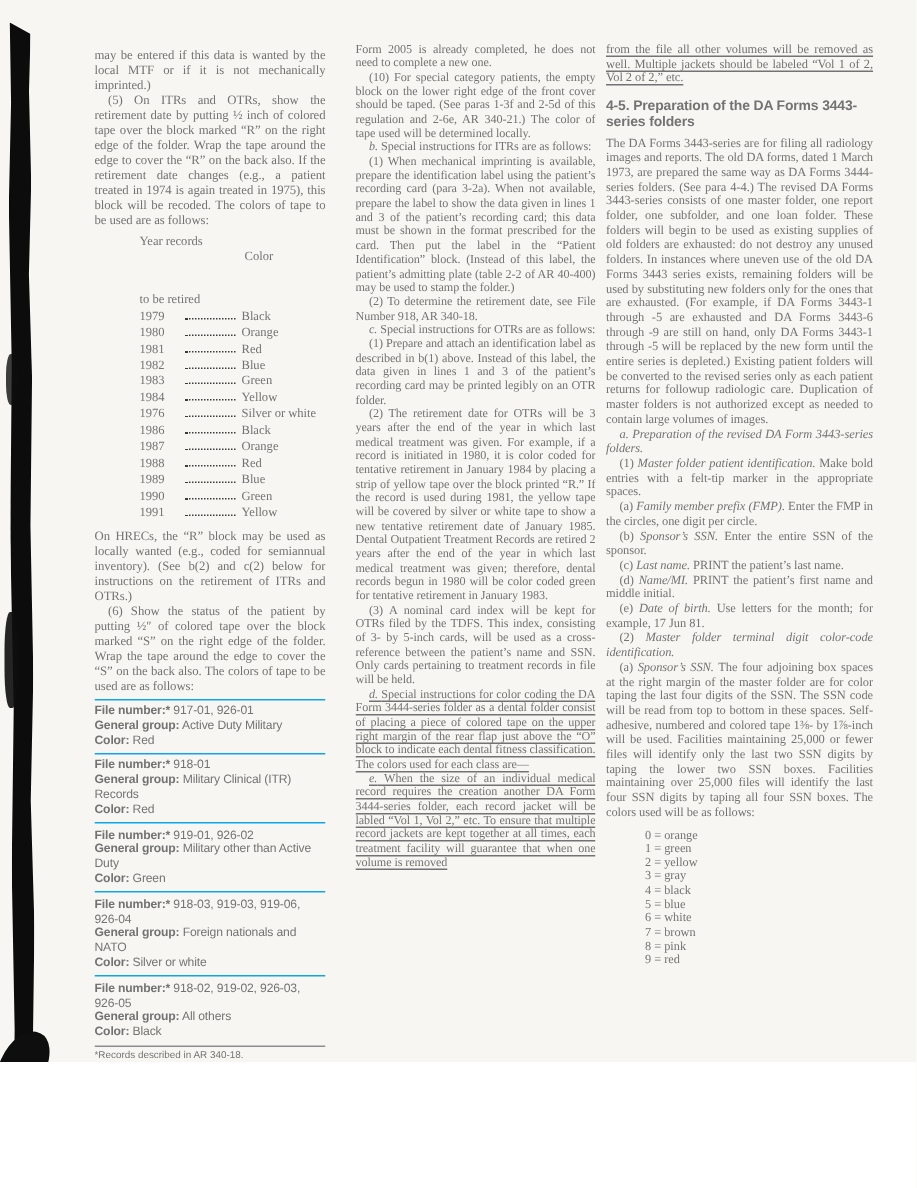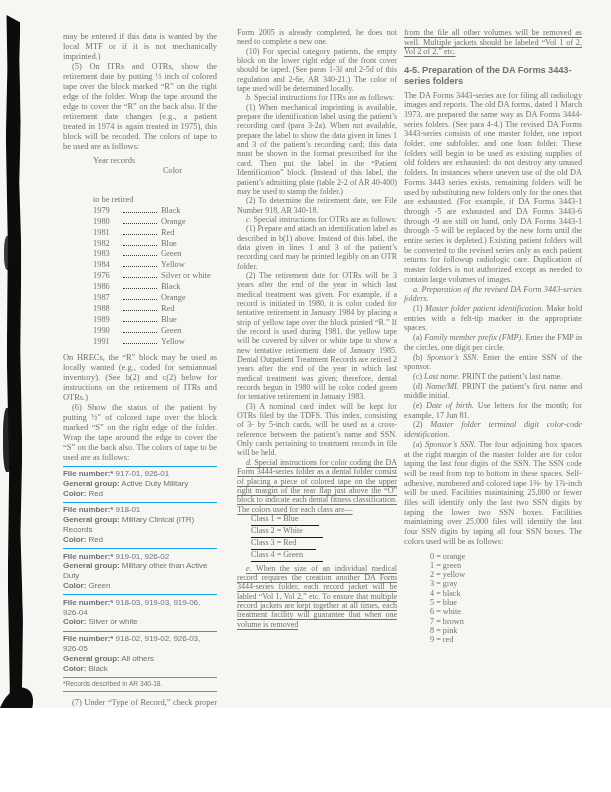--- a/index.html
+++ b/index.html
@@ -191,20 +191,21 @@
         </div>
 
         <div class="fblock">
           <div class="fline"><b>File number:*</b> <span>919-01, 926-02</span></div>
           <div class="fline"><b>General group:</b> <span>Military other than Active Duty</span></div>
           <div class="fline"><b>Color:</b> <span>Green</span></div>
         </div>
 
         <div class="fblock">
           <div class="fline"><b>File number:*</b> <span>918-03, 919-03, 919-06, 926-04</span></div>
+          <div class="fline"><b>General group:</b> <span>Foreign nationals and NATO</span></div>
           <div class="fline"><b>Color:</b> <span>Silver or white</span></div>
         </div>
 
         <div class="fblock">
           <div class="fline"><b>File number:*</b> <span>918-02, 919-02, 926-03, 926-05</span></div>
           <div class="fline"><b>General group:</b> <span>All others</span></div>
           <div class="fline"><b>Color:</b> <span>Black</span></div>
         </div>
       </div>
     <div class="footnote">*Records described in AR 340-18.</div>
@@ -218,30 +219,20 @@
     <p class="body noindent">Form 2005 is already completed, he does not need to complete a new one.</p>
     <p class="body">(10) For special category patients, the empty block on the lower right edge of the front cover should be taped. (See paras 1-3f and 2-5d of this regulation and 2-6e, AR 340-21.) The color of tape used will be determined locally.</p>
     <p class="body"><i>b.</i> <span>Special instructions for ITRs are as follows:</span></p>
     <p class="body">(1) When mechanical imprinting is available, prepare the identification label using the patient’s recording card (para 3-2a). When not available, prepare the label to show the data given in lines 1 and 3 of the patient’s recording card; this data must be shown in the format prescribed for the card. Then put the label in the “Patient Identification” block. (Instead of this label, the patient’s admitting plate (table 2-2 of AR 40-400) may be used to stamp the folder.)</p>
     <p class="body">(2) To determine the retirement date, see File Number 918, AR 340-18.</p>
     <p class="body"><i>c.</i> <span>Special instructions for OTRs are as follows:</span></p>
     <p class="body">(1) Prepare and attach an identification label as described in b(1) above. Instead of this label, the data given in lines 1 and 3 of the patient’s recording card may be printed legibly on an OTR folder.</p>
     <p class="body">(2) The retirement date for OTRs will be 3 years after the end of the year in which last medical treatment was given. For example, if a record is initiated in 1980, it is color coded for tentative retirement in January 1984 by placing a strip of yellow tape over the block printed “R.” If the record is used during 1981, the yellow tape will be covered by silver or white tape to show a new tentative retirement date of January 1985. Dental Outpatient Treatment Records are retired 2 years after the end of the year in which last medical treatment was given; therefore, dental records begun in 1980 will be color coded green for tentative retirement in January 1983.</p>
     <p class="body">(3) A nominal card index will be kept for OTRs filed by the TDFS. This index, consisting of 3- by 5-inch cards, will be used as a cross-reference between the patient’s name and SSN. Only cards pertaining to treatment records in file will be held.</p>
     <p class="body changed"><i>d.</i> <span>Special instructions for color coding the DA Form 3444-series folder as a dental folder consist of placing a piece of colored tape on the upper right margin of the rear flap just above the “O” block to indicate each dental fitness classification. The colors used for each class are—</span></p>
-    <div class="classlist">
-
-        <div class="classline"><span class="u">Class 1 = Blue</span></div>
-
-        <div class="classline"><span class="u">Class 2 = White</span></div>
-
-        <div class="classline"><span class="u">Class 3 = Red</span></div>
-
-        <div class="classline"><span class="u">Class 4 = Green</span></div>
-      </div>
     <p class="body changed"><i>e.</i> <span>When the size of an individual medical record requires the creation another DA Form 3444-series folder, each record jacket will be labled “Vol 1, Vol 2,” etc. To ensure that multiple record jackets are kept together at all times, each treatment facility will guarantee that when one volume is removed</span></p>
   </div>
 
   <div class="col col-right">
     <p class="body noindent changed">from the file all other volumes will be removed as well. Multiple jackets should be labeled “Vol 1 of 2, Vol 2 of 2,” etc.</p>
     <h2 class="heading">4-5. Preparation of the DA Forms 3443-series folders</h2>
     <p class="body noindent">The DA Forms 3443-series are for filing all radiology images and reports. The old DA forms, dated 1 March 1973, are prepared the same way as DA Forms 3444-series folders. (See para 4-4.) The revised DA Forms 3443-series consists of one master folder, one report folder, one subfolder, and one loan folder. These folders will begin to be used as existing supplies of old folders are exhausted: do not destroy any unused folders. In instances where uneven use of the old DA Forms 3443 series exists, remaining folders will be used by substituting new folders only for the ones that are exhausted. (For example, if DA Forms 3443-1 through -5 are exhausted and DA Forms 3443-6 through -9 are still on hand, only DA Forms 3443-1 through -5 will be replaced by the new form until the entire series is depleted.) Existing patient folders will be converted to the revised series only as each patient returns for followup radiologic care. Duplication of master folders is not authorized except as needed to contain large volumes of images.</p>
     <p class="body"><i>a.</i> <i>Preparation of the revised DA Form 3443-series folders.</i></p>
     <div>
 

